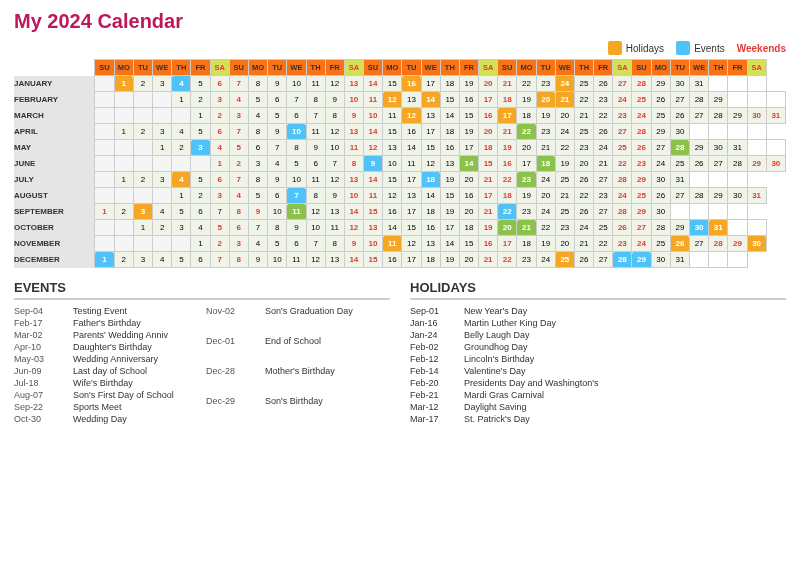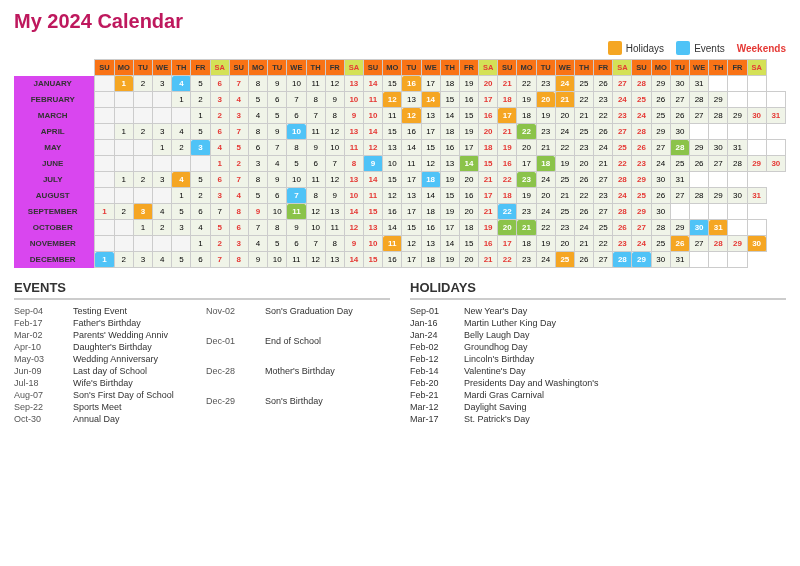--- a/index.html
+++ b/index.html
@@ -54,25 +54,25 @@
       height: 16px;
       background: #f0f4e8;
     }
     .cal-table th {
       background: #f97316;
       color: #333;
       font-weight: bold;
       font-size: 7.5px;
     }
     .cal-table .month-cell {
-      background: #d946ef;
+      background: #e5e5e5;
       font-weight: bold;
       font-size: 8px;
       color: #333;
-      text-align: center;
+      text-align: left;
       padding-right: 3px;
       min-width: 55px;
       border: none;
     }
     .cal-table .header-row th.month-header {
       background: #fff;
       border: none;
     }
     .weekend-num { color: #e53935; font-weight: bold; }
     .holiday-cell { background: #f5a623 !important; color: #fff; font-weight: bold; border-radius: 2px; }
@@ -712,21 +712,21 @@
           <span class="desc-col">Wedding Anniversary</span>
           <span class="date-col">Jun-09</span>
           <span class="desc-col">Last day of School</span>
           <span class="date-col">Jul-18</span>
           <span class="desc-col">Wife's Birthday</span>
           <span class="date-col">Aug-07</span>
           <span class="desc-col">Son's First Day of School</span>
           <span class="date-col">Sep-22</span>
           <span class="desc-col">Sports Meet</span>
           <span class="date-col">Oct-30</span>
-          <span class="desc-col">Annual Day</span>
+          <span class="desc-col">Wedding Day</span>
         </div>
       <div class="event-list" id="events-list-right">
           <span class="date-col">Nov-02</span>
           <span class="desc-col">Son's Graduation Day</span>
           <span class="date-col">Dec-01</span>
           <span class="desc-col">End of School</span>
           <span class="date-col">Dec-28</span>
           <span class="desc-col">Mother's Birthday</span>
           <span class="date-col">Dec-29</span>
           <span class="desc-col">Son's Birthday</span>

